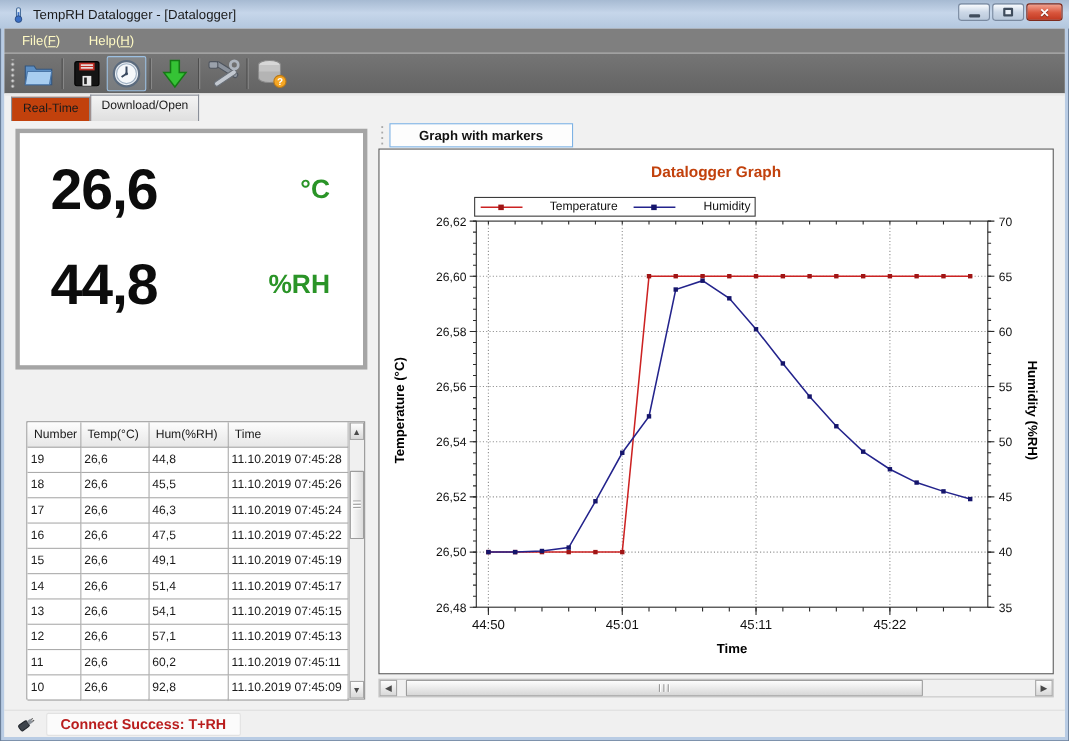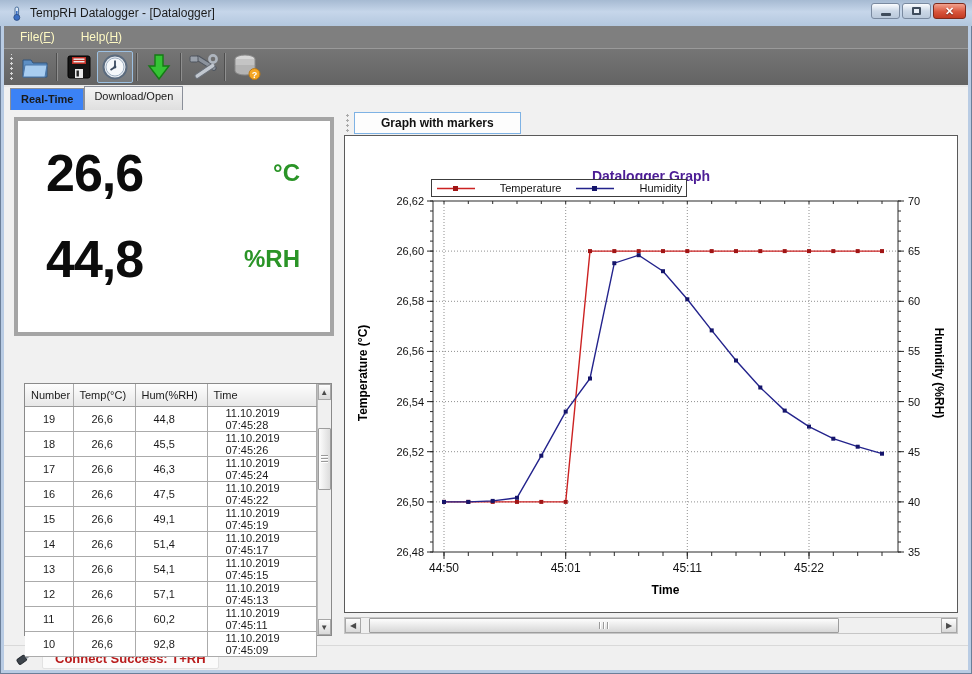--- a/index.html
+++ b/index.html
@@ -30,52 +30,52 @@
     background-image:radial-gradient(circle 1.4px, #d6d6d6 1.2px, transparent 1.4px);
     background-size:5px 5px; background-position:1px 2px; background-repeat:repeat-y; }
   .tbtn { width:36px; height:32px; display:flex; align-items:center; justify-content:center; border:1px solid transparent; }
   .tbtn.selected { border:1px solid #9cc0e2; background:rgba(210,228,245,.18); border-radius:2px; }
   .tsep { width:2px; height:28px; margin:0 3px; border-left:1px solid #4e4e4e; border-right:1px solid #8f8f8f; }
 
   
   .content { position:relative; flex:1 1 auto; background:#f1f1f1; border-top:2px solid #e9e9e9; }
   .tabstrip { position:absolute; left:6px; top:1px; display:flex; align-items:flex-end; height:22px; }
   .tab { font-size:11px; color:#1a1a1a; border:1px solid #8a8f99; border-bottom:none; padding:3px 9px 8px; background:linear-gradient(#f4f4f4,#dfdfdf); margin-right:0px; cursor:default; }
-  .tab.active { background:#3b82f6; padding:4px 10px 5px; position:relative; z-index:2;font-weight:bold; }
+  .tab.active { background:#c2410c; padding:4px 10px 5px; position:relative; z-index:2; }
 
   
   .readout { position:absolute; left:10px; top:30px; width:320px; height:219px; background:#fff; border:4px solid #a5a5a5; }
   .ro-row { display:flex; align-items:center; justify-content:space-between; padding:0 30px 0 28px; }
   .ro-row.first { margin-top:22px; }
   .ro-row.second { margin-top:26px; }
   .ro-val { font-size:52px; font-weight:bold; color:#0c0c0c; letter-spacing:-1px; }
   .ro-unit { font-size:24px; font-weight:bold; color:#2a9427; }
 
   
   .tablewrap { position:absolute; left:20px; top:296px; width:308px; height:253px; background:#fff; border:1px solid #8a8a8a; display:flex; }
   table.grid { border-collapse:collapse; table-layout:fixed; width:291px; font-size:11px; color:#1a1a1a; }
   table.grid th { font-weight:normal; text-align:left; background:linear-gradient(#fdfdfd,#e7e7e7); border-right:1px solid #ababab; border-bottom:1px solid #9a9a9a; height:22px; padding:0 0 0 6px; }
-  table.grid td { border-right:1px solid #ababab; border-bottom:1px solid #ababab; height:23px; padding:0 0 0 18px; background:#fff; }
+  table.grid td { border-right:1px solid #ababab; border-bottom:1px solid #ababab; height:23px; padding:0 0 0 3px; background:#fff; }
   .c0{width:48px}.c1{width:62px}.c2{width:72px}.c3{width:109px}
   
   .vscroll { width:17px; background:#f0f0f0; border-left:1px solid #bdbdbd; display:flex; flex-direction:column; }
   .sbtn { height:16px; background:linear-gradient(#fdfdfd,#d9d9d9); border:1px solid #a7a7a7; display:flex; align-items:center; justify-content:center; font-size:8px; color:#4a4a4a; }
   .vthumb { margin-top:28px; height:62px; background:linear-gradient(90deg,#fdfdfd,#dcdcdc); border:1px solid #9d9d9d; border-radius:1px; display:flex; align-items:center; justify-content:center; }
   .vthumb .gripline { width:7px; border-top:1px solid #9a9a9a; border-bottom:1px solid #fff; height:2px; }
   .vgrip { display:flex; flex-direction:column; gap:1px; }
   .spacer { flex:1; }
 
   
   .graph-btn-row { position:absolute; left:341px; top:25px; display:flex; align-items:center; }
   .vgrip-dots { width:6px; height:20px; margin-right:3px;
     background-image:radial-gradient(circle 1.2px,#a9a9a9 1px,transparent 1.2px);
     background-size:5px 5px; background-repeat:repeat-y; }
   .graph-btn { height:22px; padding:0 26px; background:#fdfdfd; border:1px solid #7eb2e4; font-size:12px; font-weight:bold; color:#111; display:flex; align-items:center; cursor:default; }
   .graph-panel { position:absolute; left:340px; top:48px; width:614px; height:478px; background:#fff; border:1px solid #5a5a5a; }
-  .chart-title { position:absolute; left:0; top:32px; width:612px; text-align:center; font-size:14px; font-weight:bold; color:#4c1d95; }
+  .chart-title { position:absolute; left:0; top:12px; width:612px; text-align:center; font-size:14px; font-weight:bold; color:#c2410c; }
   .legend { position:absolute; left:86px; top:43px; width:256px; height:18px; border:1px solid #3c3c3c; background:#fff; display:flex; align-items:center; justify-content:center; gap:14px; }
   .legend .item { display:flex; align-items:center; gap:24px; font-size:11px; color:#111; }
   .ylab-left { position:absolute; left:-92px; top:230px; width:220px; text-align:center; font-size:12px; font-weight:bold; color:#000; transform:rotate(-90deg); }
   .ylab-right { position:absolute; right:-92px; top:230px; width:220px; text-align:center; font-size:12px; font-weight:bold; color:#000; transform:rotate(90deg); }
   .xlab { position:absolute; left:88px; width:465px; top:447px; text-align:center; font-size:12px; font-weight:bold; color:#000; }
   svg text.tlabel { font-family:"Liberation Sans",sans-serif; font-size:11px; fill:#111; }
   svg text.xlabel { font-family:"Liberation Sans",sans-serif; font-size:12px; fill:#111; }
   svg .grid { stroke:#8f8f8f; stroke-width:1; stroke-dasharray:1 2; }
   svg .frame { fill:none; stroke:#2a2a2a; stroke-width:1; }
   svg .tick { stroke:#2a2a2a; stroke-width:1; }

